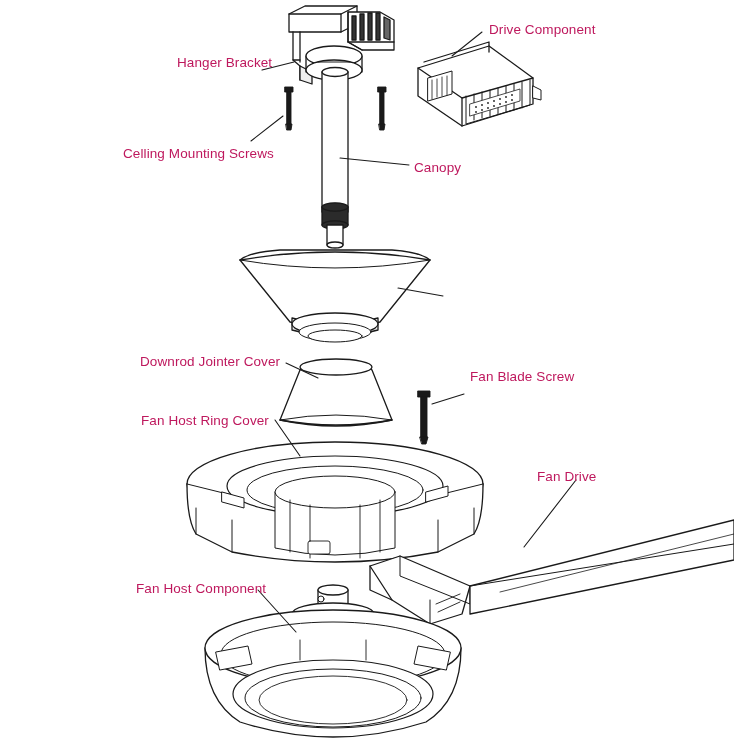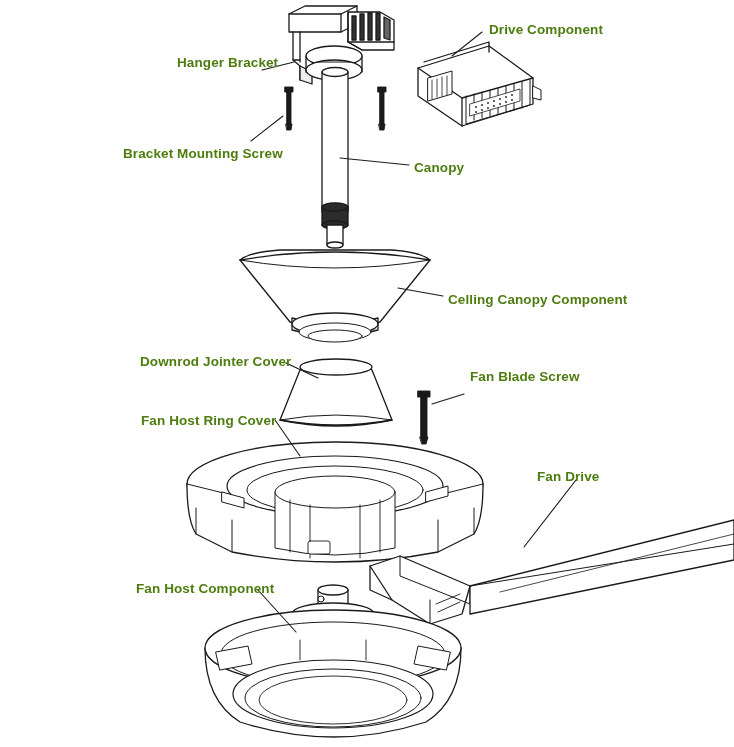--- a/index.html
+++ b/index.html
@@ -19,25 +19,24 @@
     position: absolute;
     left: 0;
     top: 0;
     width: 734px;
     height: 747px;
   }
   .callout-label {
     position: absolute;
     font-family: "Liberation Sans", sans-serif;
     font-size: 13.5px;
-    color: #4d7c0f;
+    color: #be185d;
     white-space: nowrap;
     line-height: 1;
     letter-spacing: 0.1px;
-    font-weight: bold;
   }
 </style>
 </head>
 <body>
 
 <div id="stage">
 
   <svg id="diagram-svg" viewBox="0 0 734 747">
     <g fill="none" stroke="#1a1a1a" stroke-width="1.3" stroke-linejoin="round" stroke-linecap="round">
 
@@ -236,22 +235,21 @@
         <path d="M464 394 L432 404"></path>
         <path d="M275 420 L300 456"></path>
         <path d="M576 480 L524 547"></path>
         <path d="M258 590 L296 632"></path>
       </g>
     </g>
   </svg>
 
   <div class="callout-label" style="left:177px; top:56px;">Hanger Bracket</div>
   <div class="callout-label" style="left:489px; top:23px;">Drive Component</div>
-  <div class="callout-label" style="left:123px; top:147px;">Bracket Mounting Screw</div>
+  <div class="callout-label" style="left:123px; top:147px;">Celling Mounting Screws</div>
   <div class="callout-label" style="left:414px; top:161px;">Canopy</div>
-  <div class="callout-label" style="left:448px; top:293px;">Celling Canopy Component</div>
   <div class="callout-label" style="left:140px; top:355px;">Downrod Jointer Cover</div>
   <div class="callout-label" style="left:470px; top:370px;">Fan Blade Screw</div>
   <div class="callout-label" style="left:141px; top:414px;text-align:center;">Fan Host Ring Cover</div>
   <div class="callout-label" style="left:537px; top:470px;">Fan Drive</div>
   <div class="callout-label" style="left:136px; top:582px;">Fan Host Component</div>
 
 </div>
 
 </body></html>

